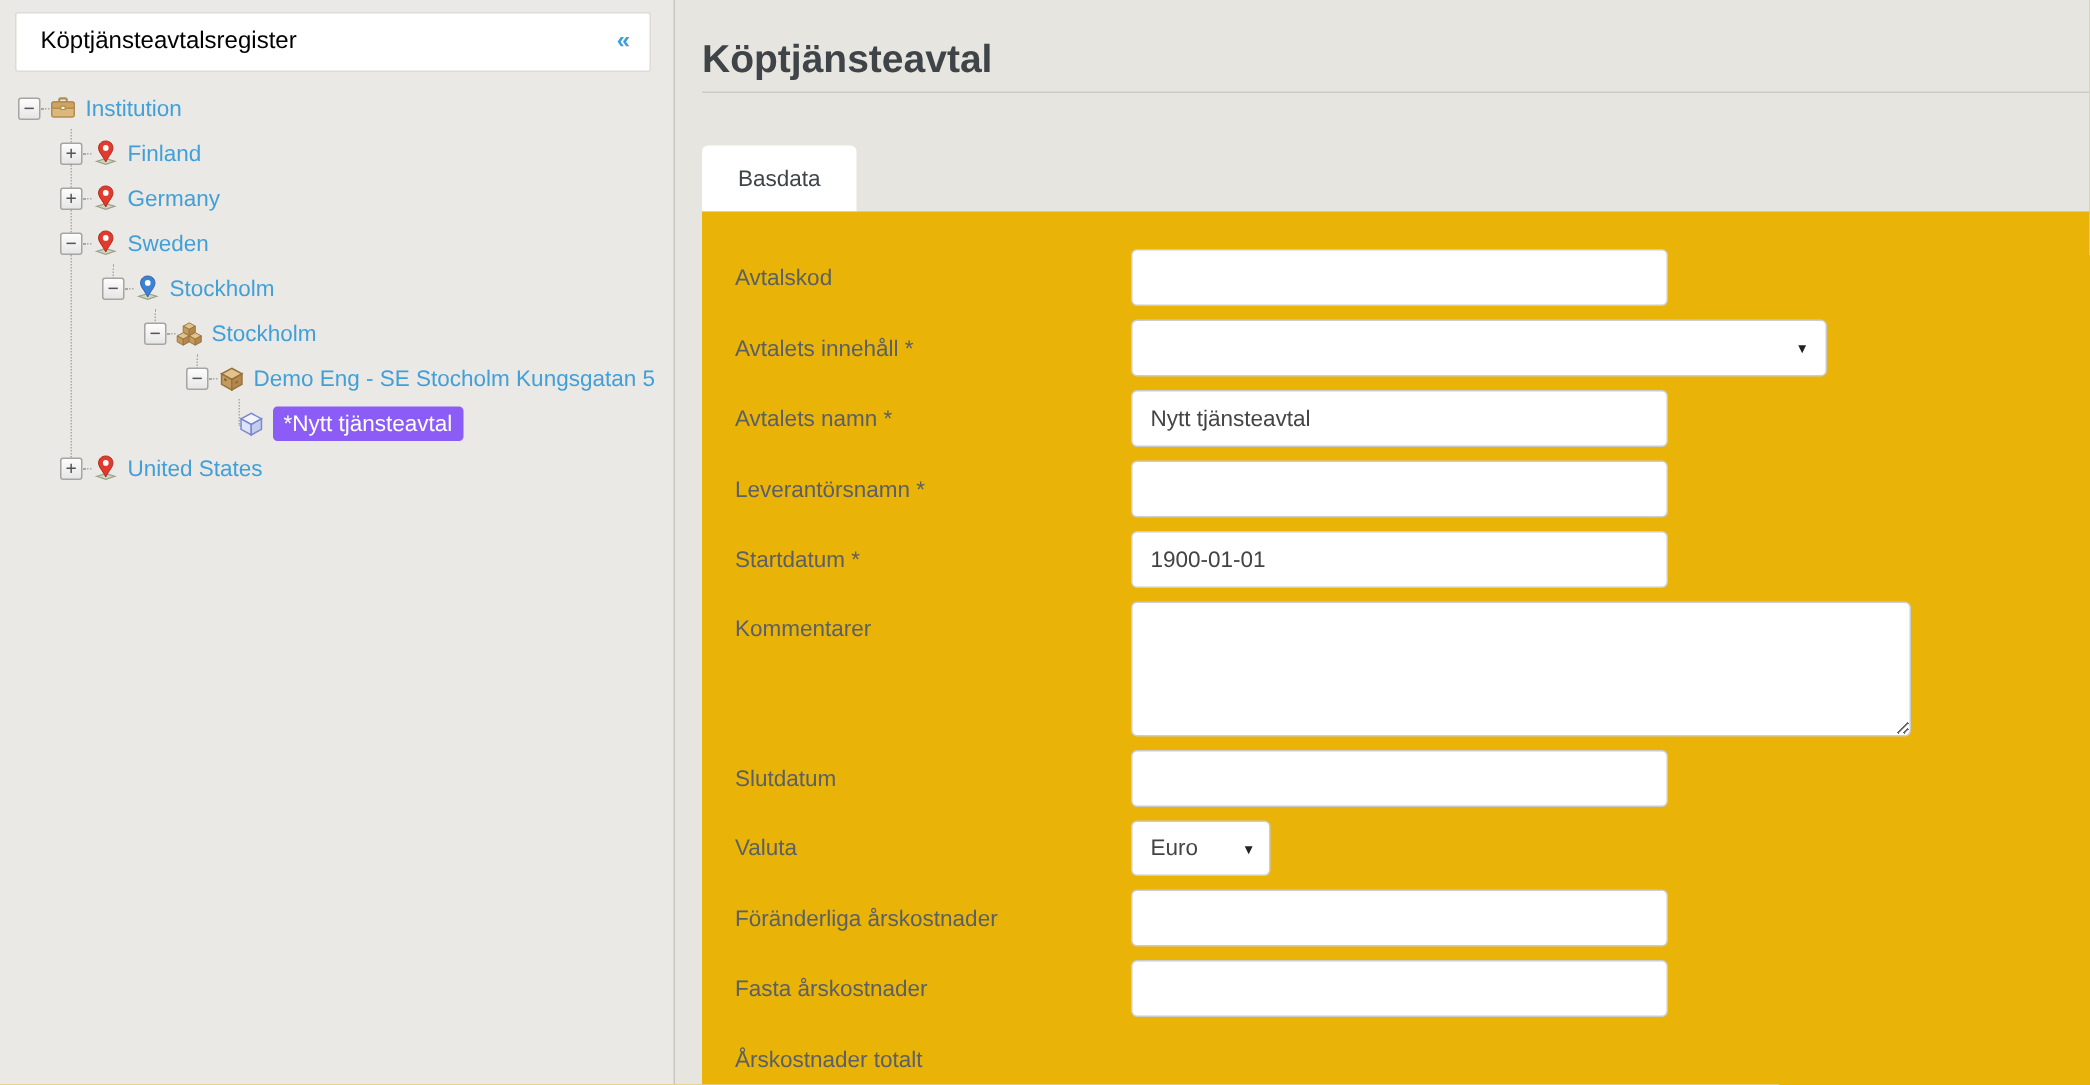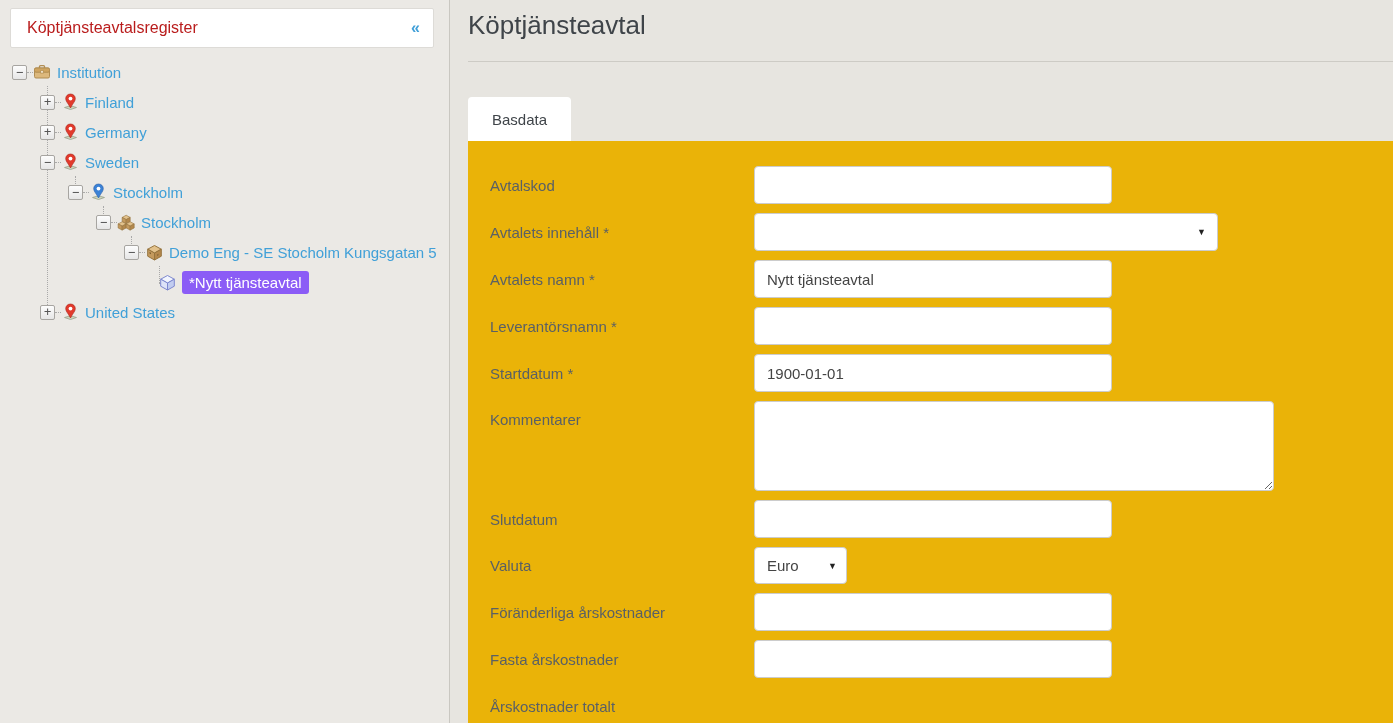--- a/index.html
+++ b/index.html
@@ -13,21 +13,21 @@
     position:absolute;left:0;top:0;width:450px;height:723px;
     background:#ebe9e5;border-right:1px solid #c9c7c1;box-sizing:border-box;
   }
   .sidebar-header{
     position:absolute;left:10px;top:8px;width:424px;height:40px;
     background:#ffffff;border:1px solid #dddbd7;border-radius:2px;
     box-sizing:border-box;display:flex;align-items:center;
     padding:0 14px 0 16px;
   }
   .sidebar-header .hdr-title{
-    flex:1;color:#b91c1c;font-size:16px;
+    flex:1;color:#000000;font-size:16px;
   }
   .sidebar-header .collapse{
     color:#3f9fd8;font-size:16px;font-weight:bold;cursor:pointer;letter-spacing:-1px;
   }
   .tree{position:absolute;left:0;top:57px;width:450px;}
   .tree-row{
     height:30px;display:flex;align-items:center;font-size:15px;white-space:nowrap;
     position:relative;z-index:2;cursor:pointer;
   }
   .expander{
@@ -41,21 +41,21 @@
   .ticon{width:18px;height:18px;flex:0 0 18px;margin:0 0 0 0;display:flex;align-items:center;justify-content:center;}
   .tlabel{color:#41a0d8;margin-left:6px;}
   .tlabel.selected{
     background:#8b5cf6;color:#ffffff;padding:3px 7px;border-radius:3px;
   }
   .guide{position:absolute;border-left:1px dotted #a9a9a9;width:0;z-index:1;}
   .guide-h{position:absolute;border-top:1px dotted #a9a9a9;height:0;z-index:1;}
   
   .main{position:absolute;left:451px;top:0;width:942px;height:723px;background:#e7e5e0;}
   .page-title{
-    position:absolute;left:17px;top:10px;font-size:26px;color:#3f4449;font-weight:400;
+    position:absolute;left:17px;top:24px;font-size:26px;color:#3f4449;font-weight:700;
   }
   .title-divider{
     position:absolute;left:17px;right:0;top:61px;border-top:1px solid #cdcbc5;
   }
   .tab{
     position:absolute;left:17px;top:97px;height:44px;min-width:94px;box-sizing:border-box;
     background:#ffffff;border-radius:4px 4px 0 0;
     display:flex;align-items:center;justify-content:center;
     padding:0 24px;font-size:15px;color:#3f4449;cursor:pointer;
   }

